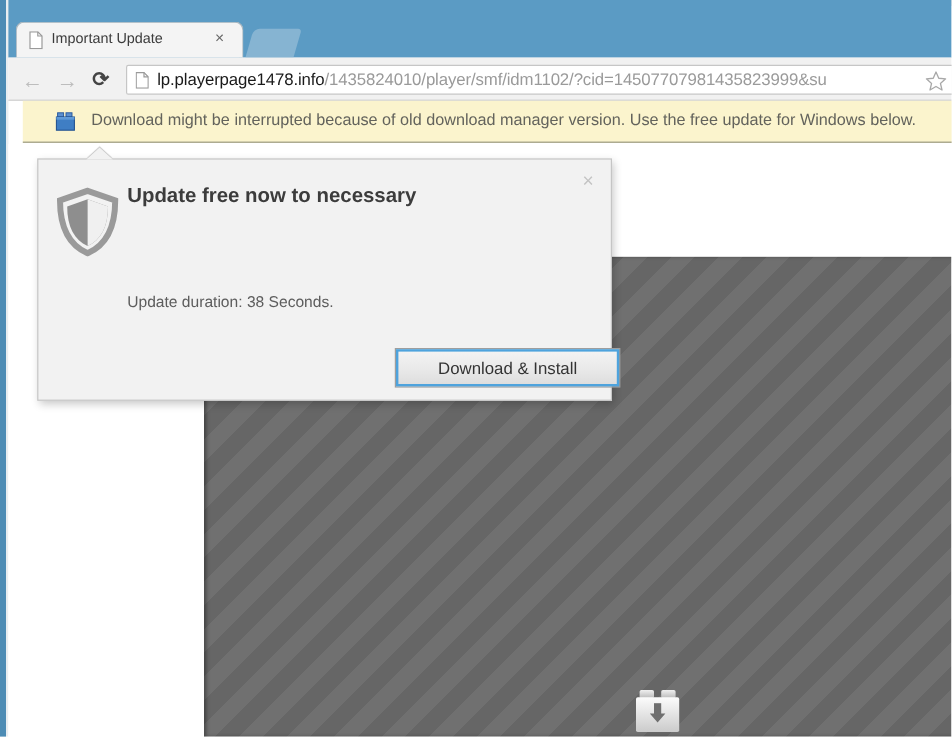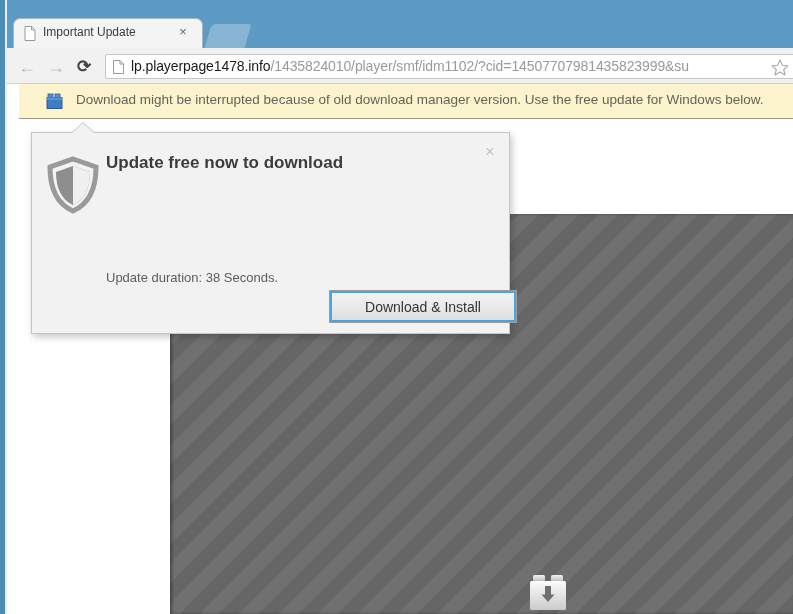--- a/index.html
+++ b/index.html
@@ -254,21 +254,20 @@
     font-size: 13px;
     line-height: 17px;
     color: #5d5d5d;
   }
   .popup-duration {
     position: absolute;
     left: 74px; top: 111px;
     font-size: 13px;
     color: #5d5d5d;
     white-space: nowrap;
-    margin-top: 26px;
   }
   .popup-btn {
     position: absolute;
     left: 297px; top: 157px;
     width: 188px; height: 33px;
     background: linear-gradient(to bottom, #f4f4f4 0%, #eaeaea 50%, #dcdcdc 100%);
     border: 1px solid #9e9e9e;
     outline: 2px solid #4ea3dd;
     outline-offset: -3px;
     box-sizing: border-box;
@@ -360,18 +359,18 @@
   <div class="popup">
     <div class="popup-arrow"></div>
     <div class="popup-close">×</div>
 
     <svg class="popup-shield" viewBox="0 0 56 58">
       <path d="M28,3 L51,11 C51,33 44,48 28,55 C12,48 5,33 5,11 Z" fill="none" stroke="#9a9a9a" stroke-width="5"></path>
       <path d="M28,10 L45,16 C45,33 39,44 28,49 C17,44 11,33 11,16 Z" fill="#8e8e8e"></path>
       <path d="M28,10 L45,16 C45,33 39,44 28,49 Z" fill="#f0f0f0"></path>
     </svg>
 
-    <div class="popup-title">Update free now to download</div>
+    <div class="popup-title">Update free now to necessary</div>
     <div class="popup-duration">Update duration: 38 Seconds.</div>
     <button class="popup-btn">Download &amp; Install</button>
   </div>
 
 </div>
 
 </body></html>

